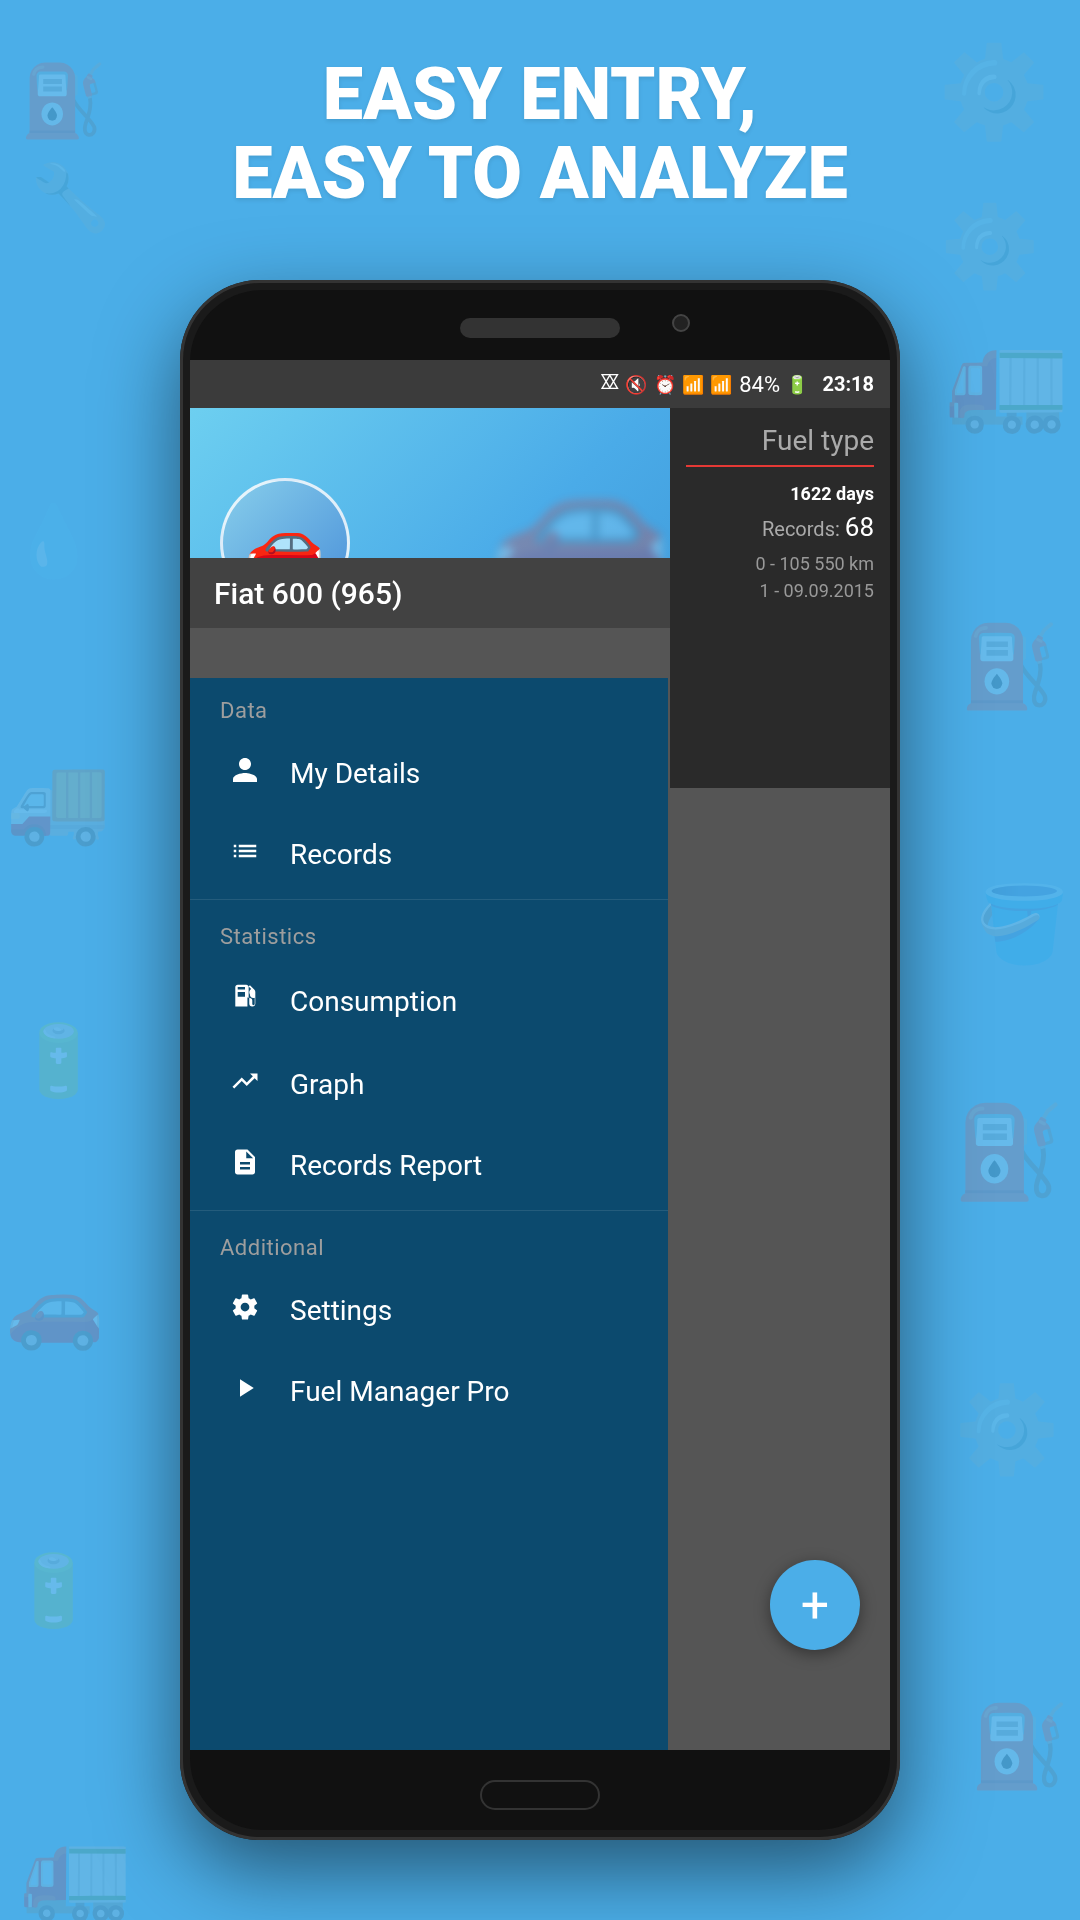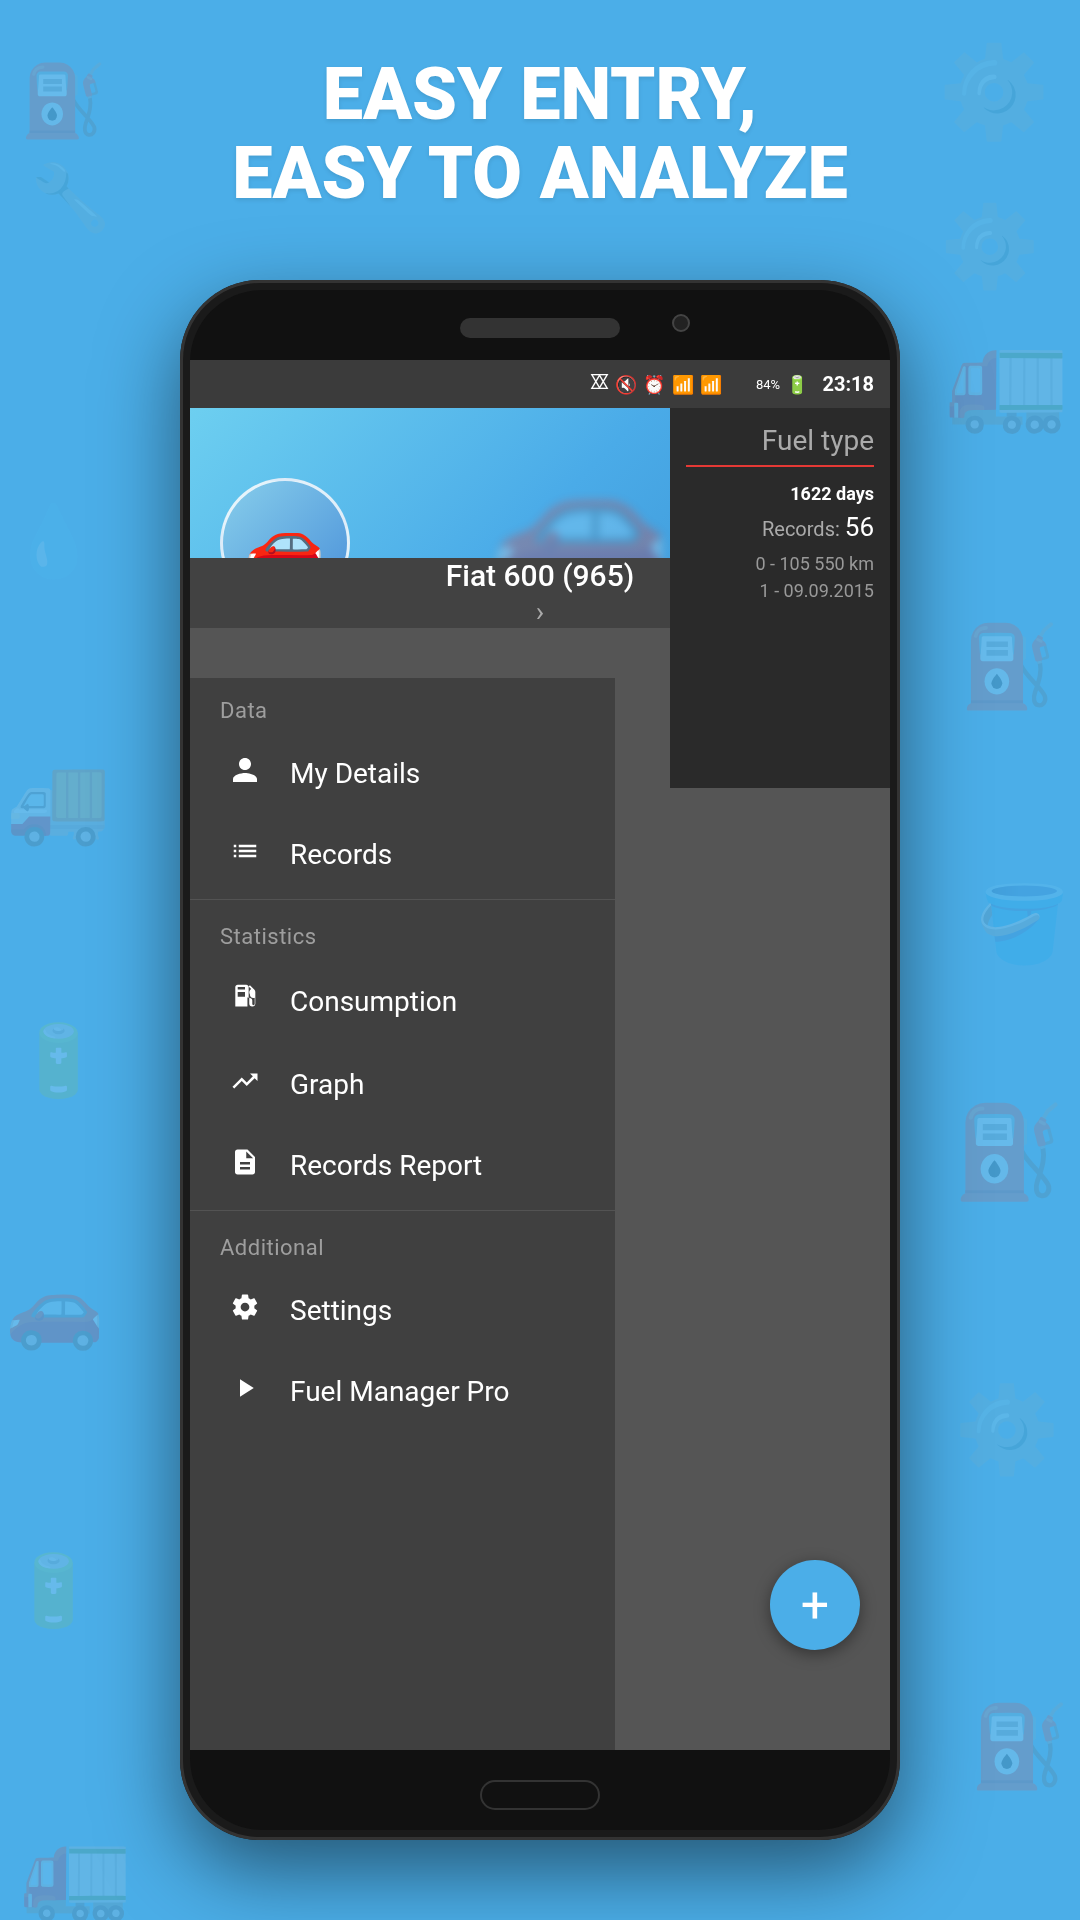--- a/index.html
+++ b/index.html
@@ -168,21 +168,20 @@
     
     .car-name-row {
       position: absolute;
       bottom: 0;
       left: 0; right: 0;
       height: 70px;
       background: #424242;
       display: flex;
       align-items: center;
       padding: 0 24px;
-      flex-direction: column;
     }
 
     .car-name-text {
       color: white;
       font-size: 30px;
       font-weight: 500;
       flex: 1;
     }
 
     .chevron-right {
@@ -235,23 +234,23 @@
       text-align: right;
       margin-top: 8px;
       line-height: 1.5;
     }
 
     
     .drawer {
       position: absolute;
       top: 318px;
       left: 0;
-      width: 425px;
+      width: 478px;
       bottom: 0;
-      background: #404040;
+      background: #0c4a6e;
       overflow-y: auto;
     }
 
     .section-header {
       color: #9e9e9e;
       font-size: 22px;
       padding: 20px 30px 10px;
       letter-spacing: 0.5px;
     }
 
@@ -380,21 +379,21 @@
 
     <div class="screen">
 
       <div class="status-bar">
         <div class="status-icons">
           <span>⯴</span>
           <span>🔇</span>
           <span>⏰</span>
           <span>📶</span>
           <span>📶</span>
-          <span style="font-size:13px;margin-left:27px;">84%</span>
+          <span style="font-size:22px;">84%</span>
           <span>🔋</span>
           <span class="status-time">23:18</span>
         </div>
       </div>
 
       <div class="app-header">
         <div class="header-car-bg">
           <div style="position:absolute;top:0;left:0;right:0;bottom:0;background:linear-gradient(135deg,#6dcff0,#4aabe8,#3a90d0);"></div>
 
           <div style="position:absolute;top:10px;left:80px;right:0;bottom:0;display:flex;align-items:center;justify-content:center;">
@@ -412,21 +411,21 @@
           <span class="car-name-text">Fiat 600 (965)</span>
           <span class="chevron-right">›</span>
         </div>
       </div>
 
       <div class="right-panel">
         <div class="fuel-type-tab">Fuel type</div>
         <div class="days-count">1622 days</div>
         <div class="records-count">
           <span>Records:</span>
-          <span class="records-num">56</span>
+          <span class="records-num">68</span>
         </div>
         <div class="km-range">
           <span>0 - 105 550 km</span><br>
           <span>1 - 09.09.2015</span>
         </div>
       </div>
 
       <div class="drawer">
 
         <div class="section-header">Data</div>

